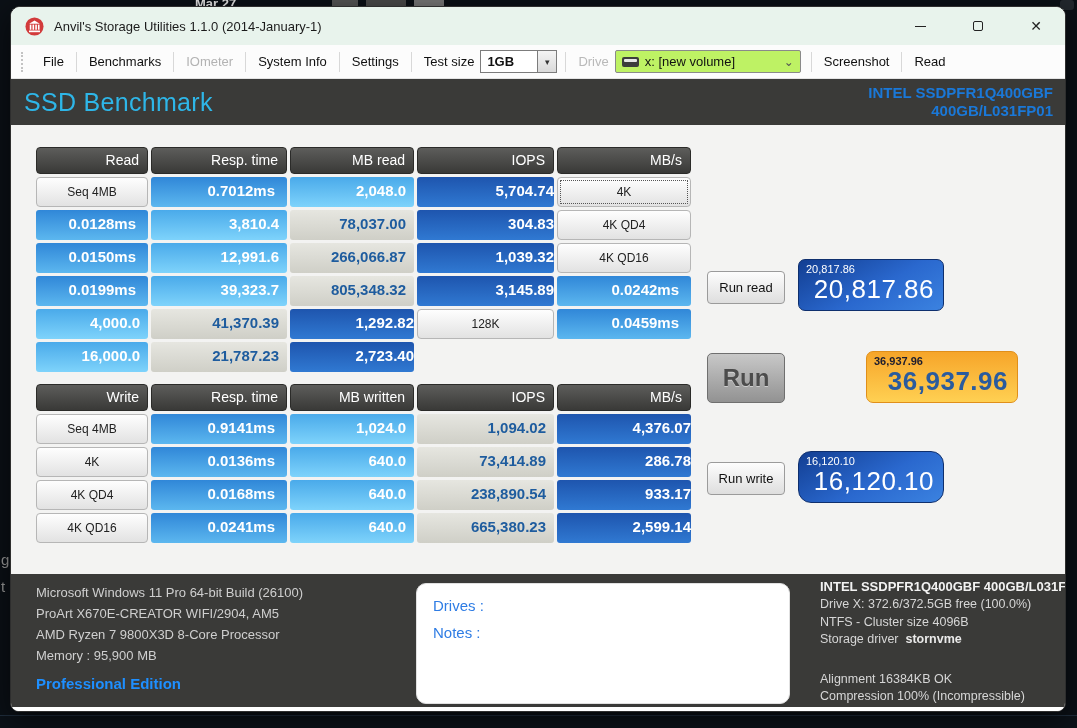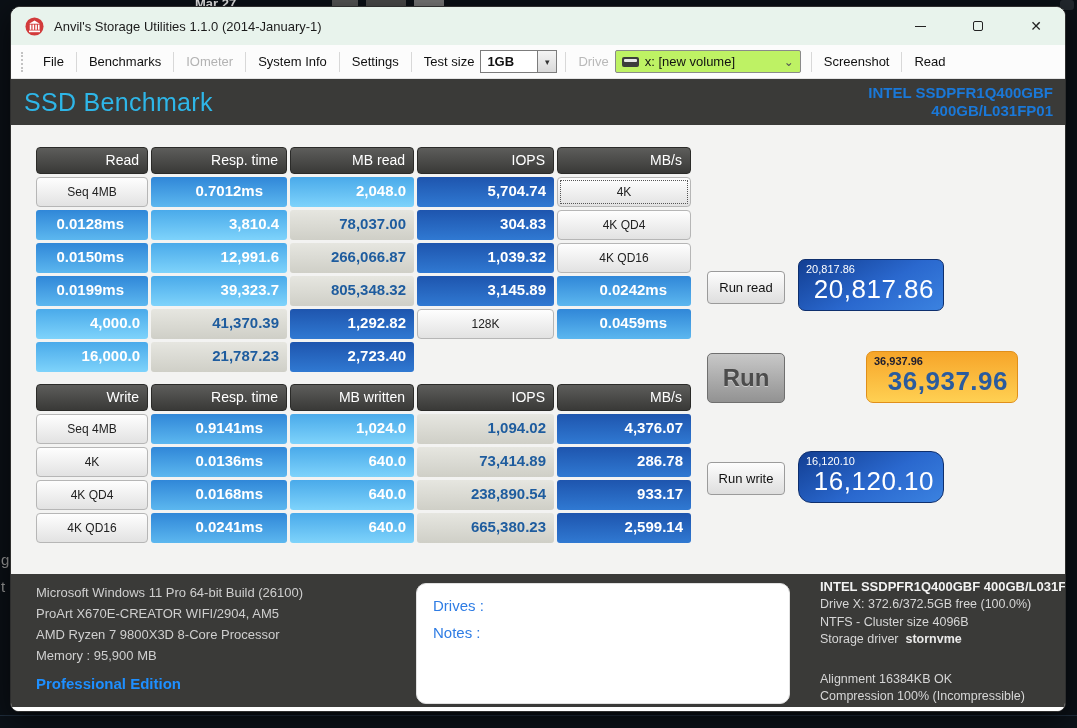--- a/index.html
+++ b/index.html
@@ -51,24 +51,24 @@
 
   
   .main { height:449px; background:#f3f3f2; position:relative; flex:none; }
 
   .bench-table { position:absolute; left:25px; display:grid;
     grid-template-columns:112px 136px 124px 137px 134px; column-gap:3px; row-gap:3px; }
   .bench-table > div { height:30px; line-height:28px; border-radius:3px; font-size:15px; }
   .t-h { height:27px !important; line-height:25px !important; background:linear-gradient(#5d5d5b,#393937); border:1px solid #2b2b29; color:#fff; text-align:right; padding-right:8px; font-size:14px !important; border-radius:4px !important; }
   .t-lab { background:linear-gradient(#fefefe,#e2e2e2); border:1px solid #b6b6b6; border-radius:4px !important; text-align:center; font-size:12px !important; color:#222; cursor:pointer; }
   .t-lab.focused { outline:1px dotted #555; outline-offset:-4px; }
-  .c-resp { background:linear-gradient(#3087d8,#5cb7ef); color:#fff; font-weight:bold; text-align:right; padding-right:24px; }
+  .c-resp { background:linear-gradient(#3087d8,#5cb7ef); color:#fff; font-weight:bold; text-align:right; padding-right:12px; }
   .c-mb   { background:linear-gradient(#4aaaea,#7ed3fb); color:#fff; font-weight:bold; text-align:right; padding-right:8px; }
   .c-iops { background:linear-gradient(#e6e6e0,#cfcfc7); color:#1e5c9e; font-weight:bold; text-align:right; padding-right:8px; }
-  .c-mbs  { background:linear-gradient(#1e55ae,#3079d2); color:#fff; font-weight:bold; text-align:right; padding-right:8px; }
+  .c-mbs  { background:linear-gradient(#1e55ae,#3079d2); color:#fff; font-weight:bold; text-align:right; }
 
   .read-table { top:22px; }
   .write-table { top:259px; }
 
   .btn-run-small { position:absolute; width:78px; height:33px; background:linear-gradient(#fdfdfd,#dedede); border:1px solid #9b9b9b; border-radius:4px; font-size:13px; color:#111; display:flex; align-items:center; justify-content:center; cursor:pointer; }
   .btn-run-read { left:696px; top:146px; }
   .btn-run-write { left:696px; top:337px; }
   .btn-run-big { position:absolute; left:696px; top:228px; width:78px; height:50px; background:linear-gradient(#c8c8c8,#929292); border:1px solid #6f6f6f; border-radius:5px; font-size:24px; font-weight:bold; color:#4c4c4c; text-shadow:0 1px 0 rgba(255,255,255,.45); display:flex; align-items:center; justify-content:center; cursor:pointer; }
 
   .score { position:absolute; width:146px; height:52px; border-radius:7px; }

